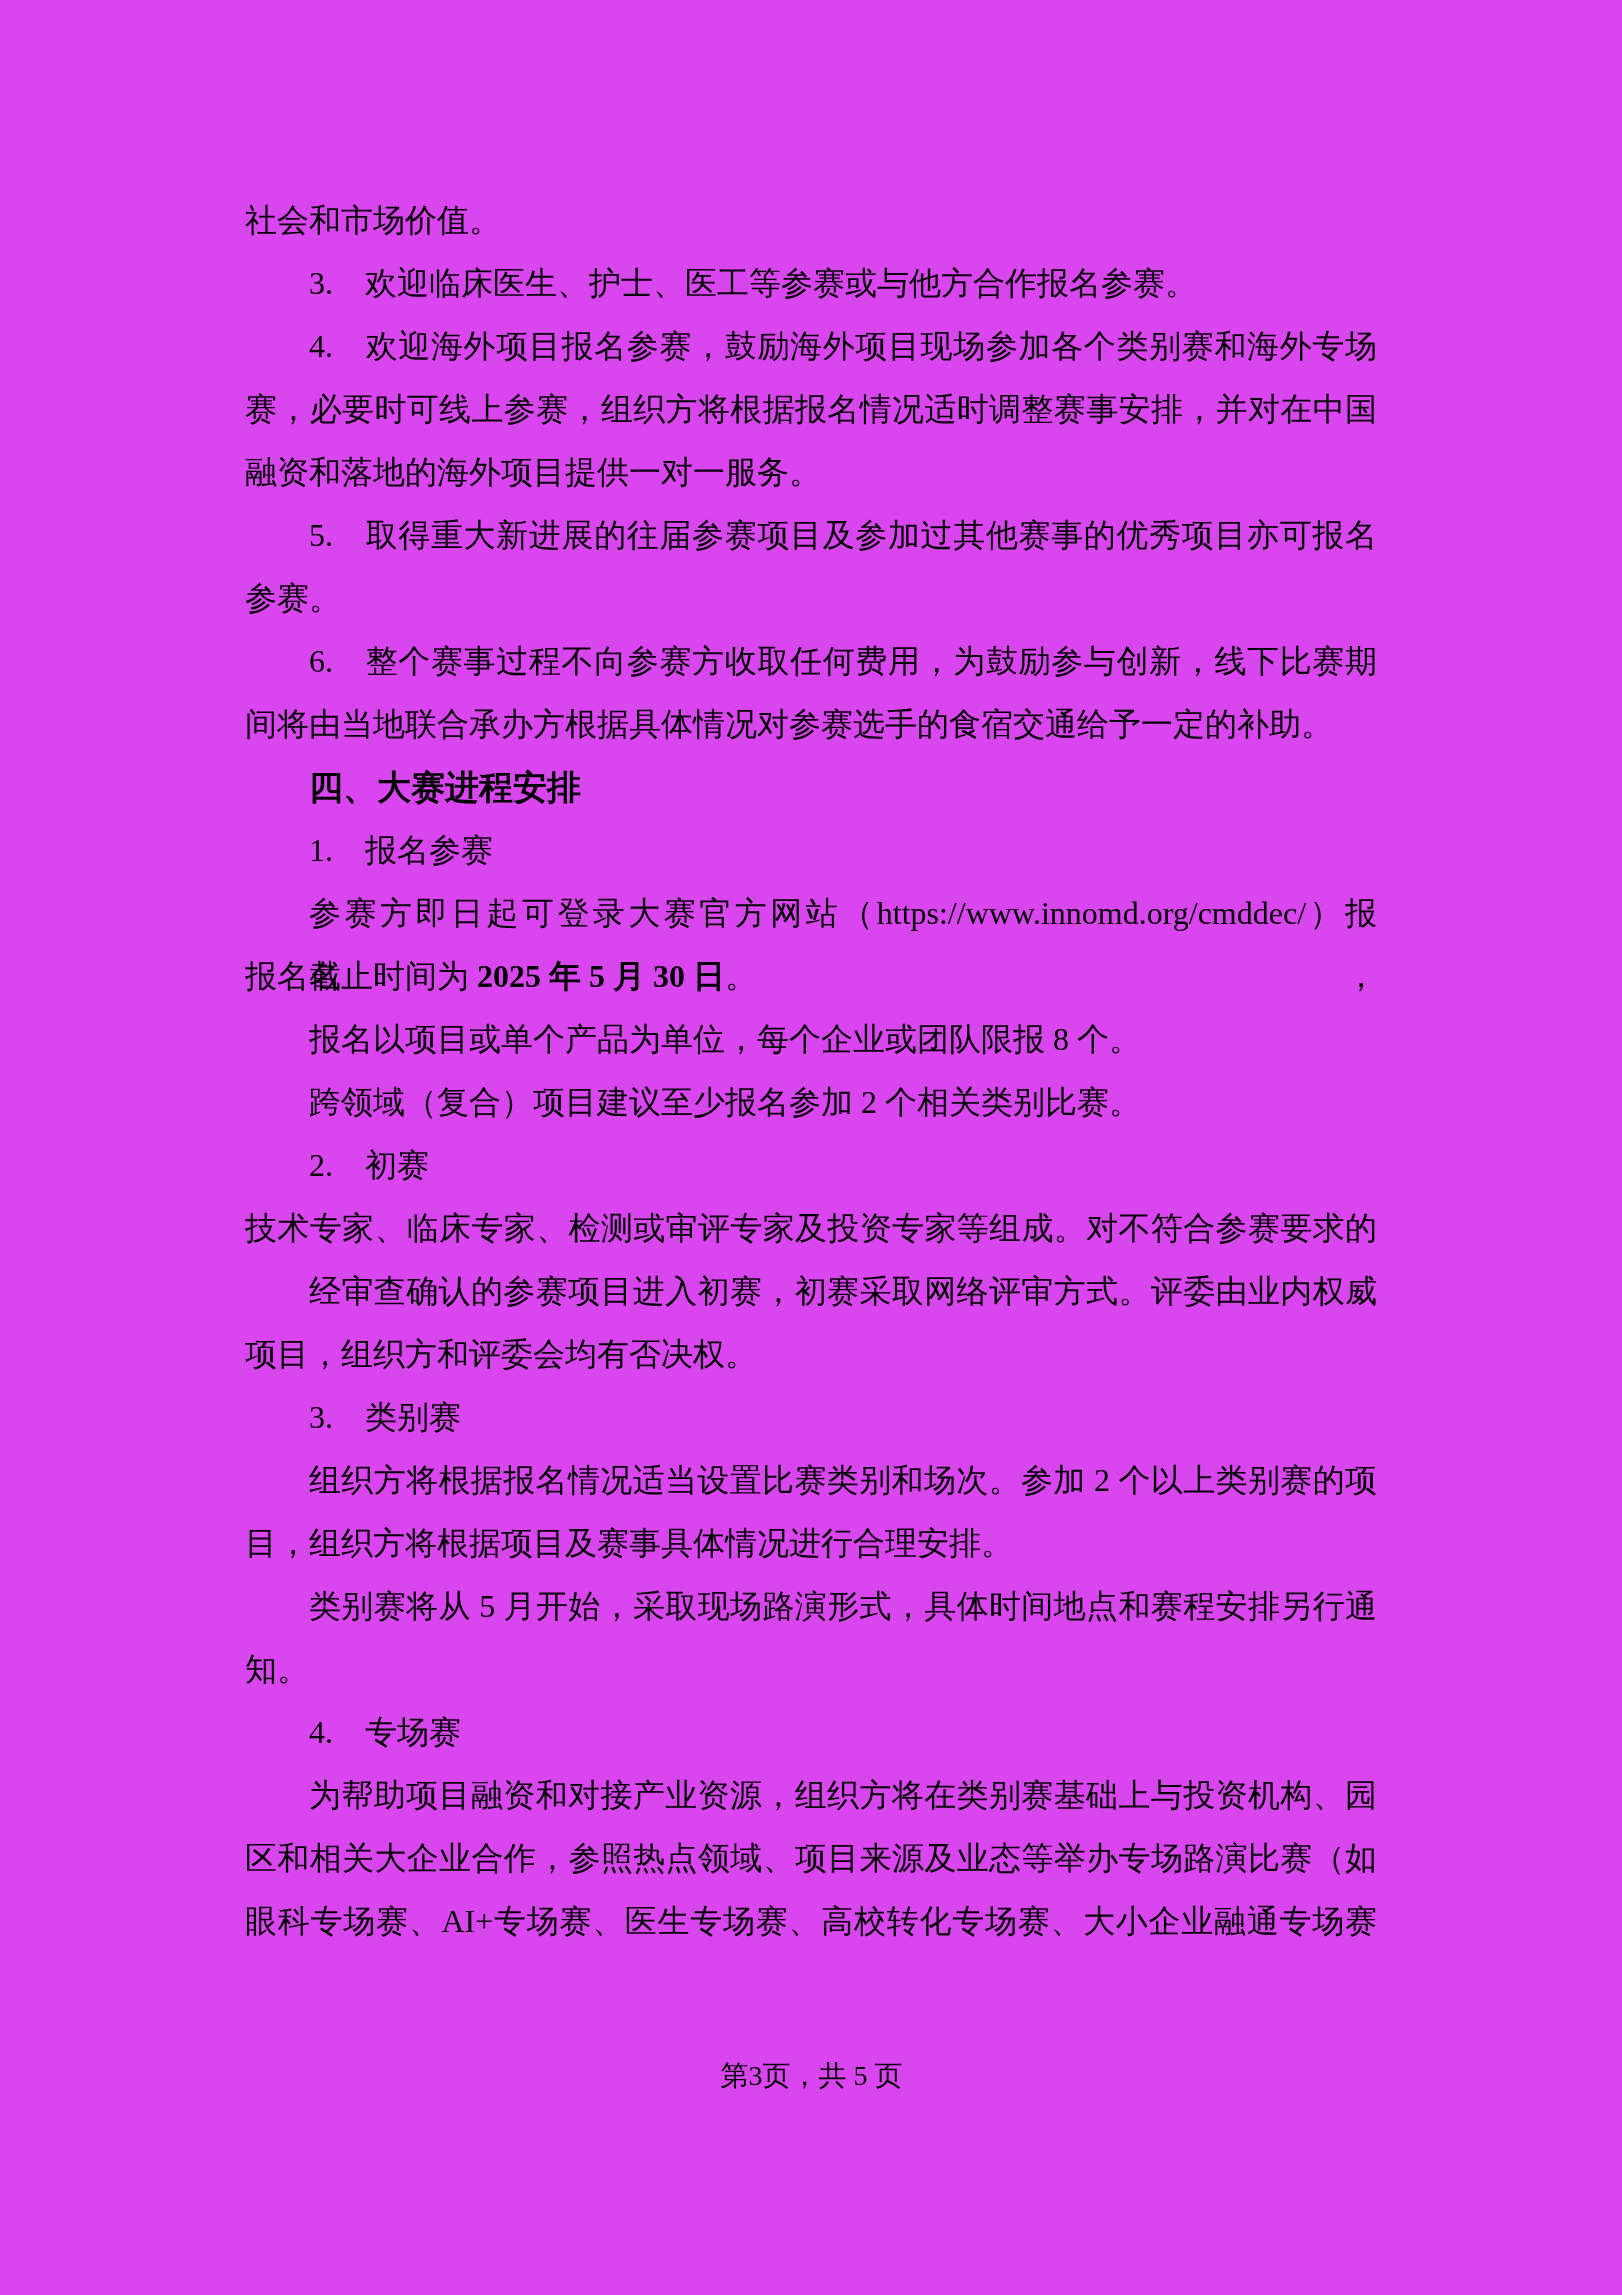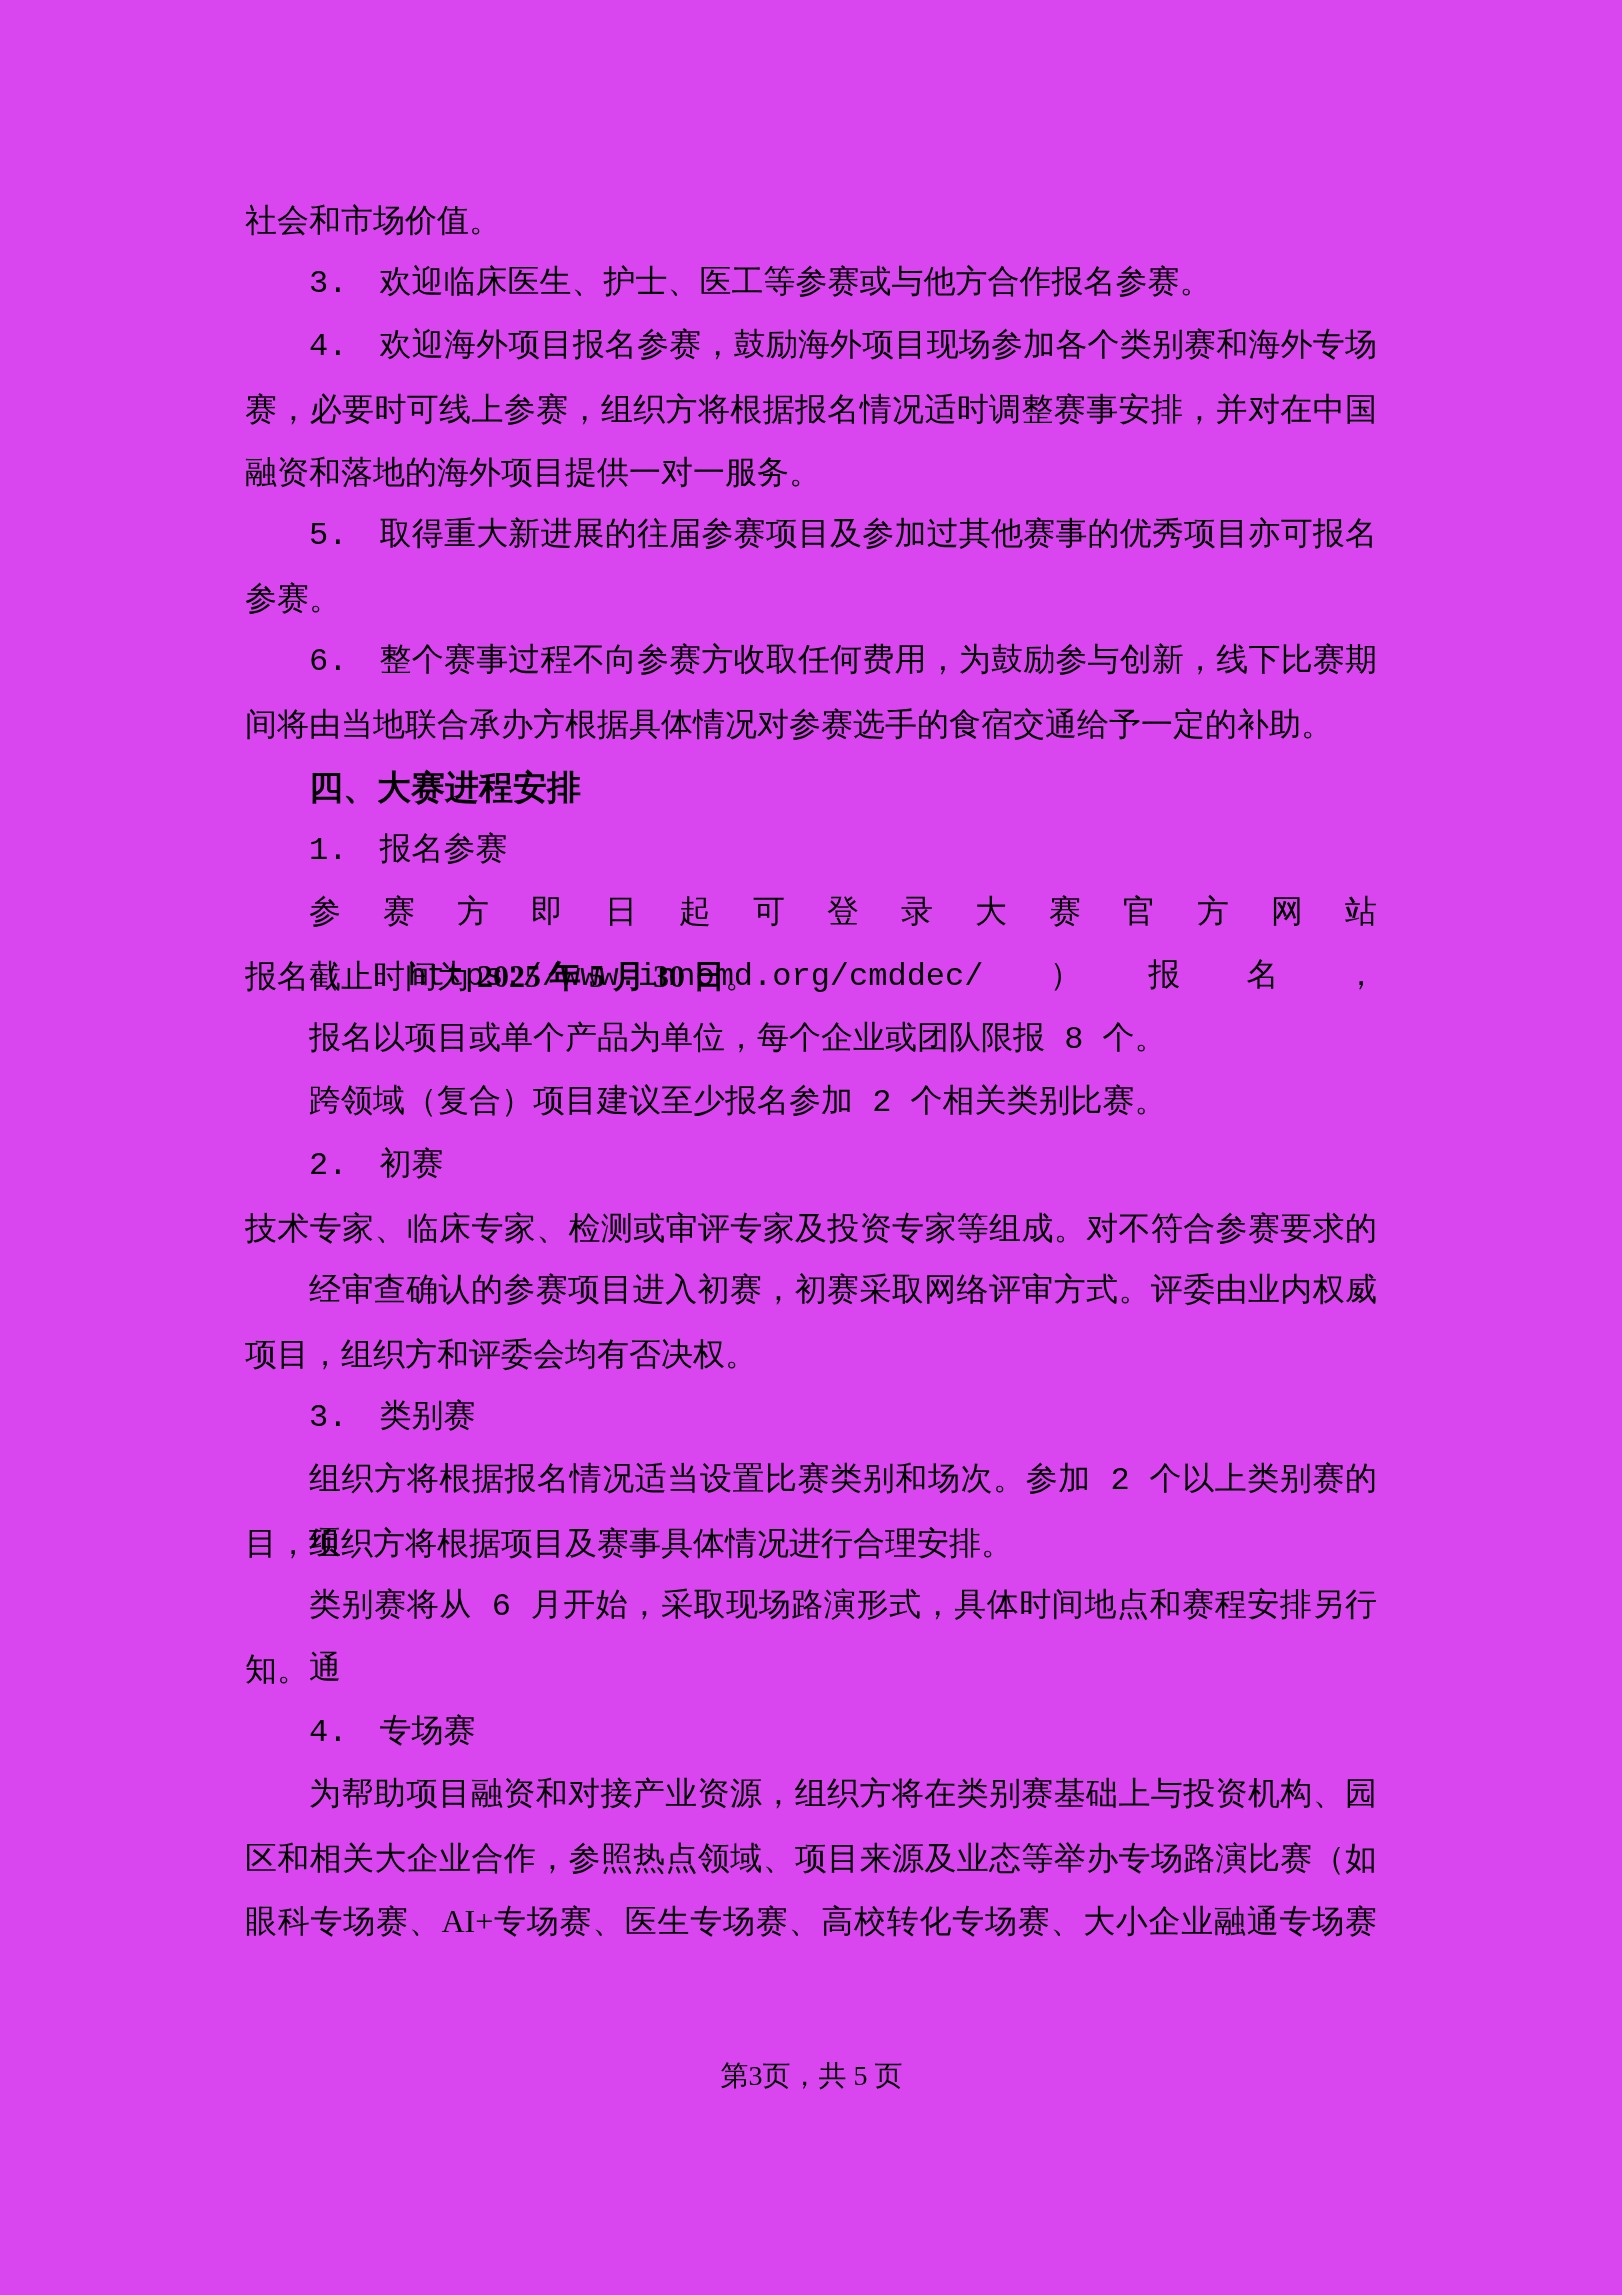--- a/index.html
+++ b/index.html
@@ -30,21 +30,20 @@
     text-align: left;
     white-space: pre;
   }
   .line.justify {
     white-space: normal;
     text-align: justify;
     text-align-last: justify;
   }
   .line.indent {
     padding-left: 64px;
-    font-family: Liberation Mono, monospace;
   }
   .line.heading {
     font-family: "Liberation Sans", "DejaVu Sans", sans-serif;
     font-weight: 700;
     font-size: 34px;
   }
   .bold {
     font-weight: 700;
   }
   .footer {
@@ -78,21 +77,21 @@
       <div class="line"><span>报名截止时间为 </span><span class="bold">2025 年 5 月 30 日</span><span>。</span></div>
       <div class="line indent"><span>报名以项目或单个产品为单位，每个企业或团队限报 8 个。</span></div>
       <div class="line indent"><span>跨领域（复合）项目建议至少报名参加 2 个相关类别比赛。</span></div>
       <div class="line indent"><span>2. 初赛</span></div>
       <div class="line justify"><span>技术专家、临床专家、检测或审评专家及投资专家等组成。对不符合参赛要求的</span></div>
       <div class="line indent justify"><span>经审查确认的参赛项目进入初赛，初赛采取网络评审方式。评委由业内权威</span></div>
       <div class="line"><span>项目，组织方和评委会均有否决权。</span></div>
       <div class="line indent"><span>3. 类别赛</span></div>
       <div class="line indent justify"><span>组织方将根据报名情况适当设置比赛类别和场次。参加 2 个以上类别赛的项</span></div>
       <div class="line"><span>目，组织方将根据项目及赛事具体情况进行合理安排。</span></div>
-      <div class="line indent justify"><span>类别赛将从 6 月开始，采取现场路演形式，具体时间地点和赛程安排另行通</span></div>
+      <div class="line indent justify"><span>类别赛将从 5 月开始，采取现场路演形式，具体时间地点和赛程安排另行通</span></div>
       <div class="line"><span>知。</span></div>
       <div class="line indent"><span>4. 专场赛</span></div>
       <div class="line indent justify"><span>为帮助项目融资和对接产业资源，组织方将在类别赛基础上与投资机构、园</span></div>
       <div class="line justify"><span>区和相关大企业合作，参照热点领域、项目来源及业态等举办专场路演比赛（如</span></div>
       <div class="line justify"><span>眼科专场赛、AI+专场赛、医生专场赛、高校转化专场赛、大小企业融通专场赛</span></div>
     </div>
   <div class="footer">第3页，共 5 页</div>
 </div>
 
 

